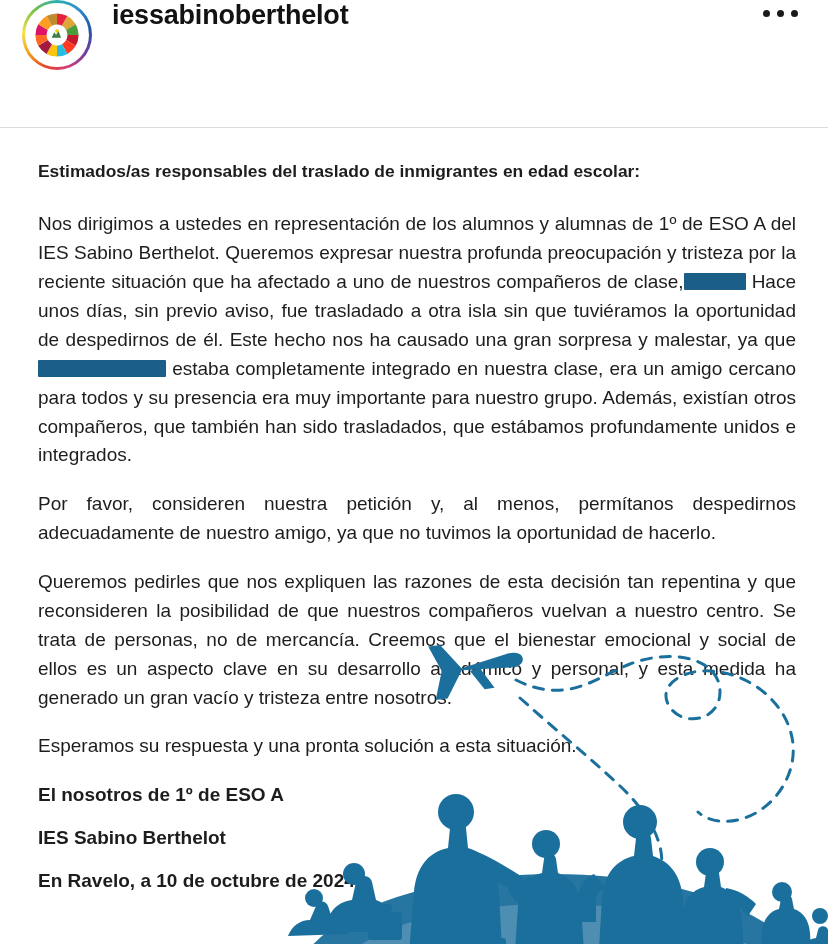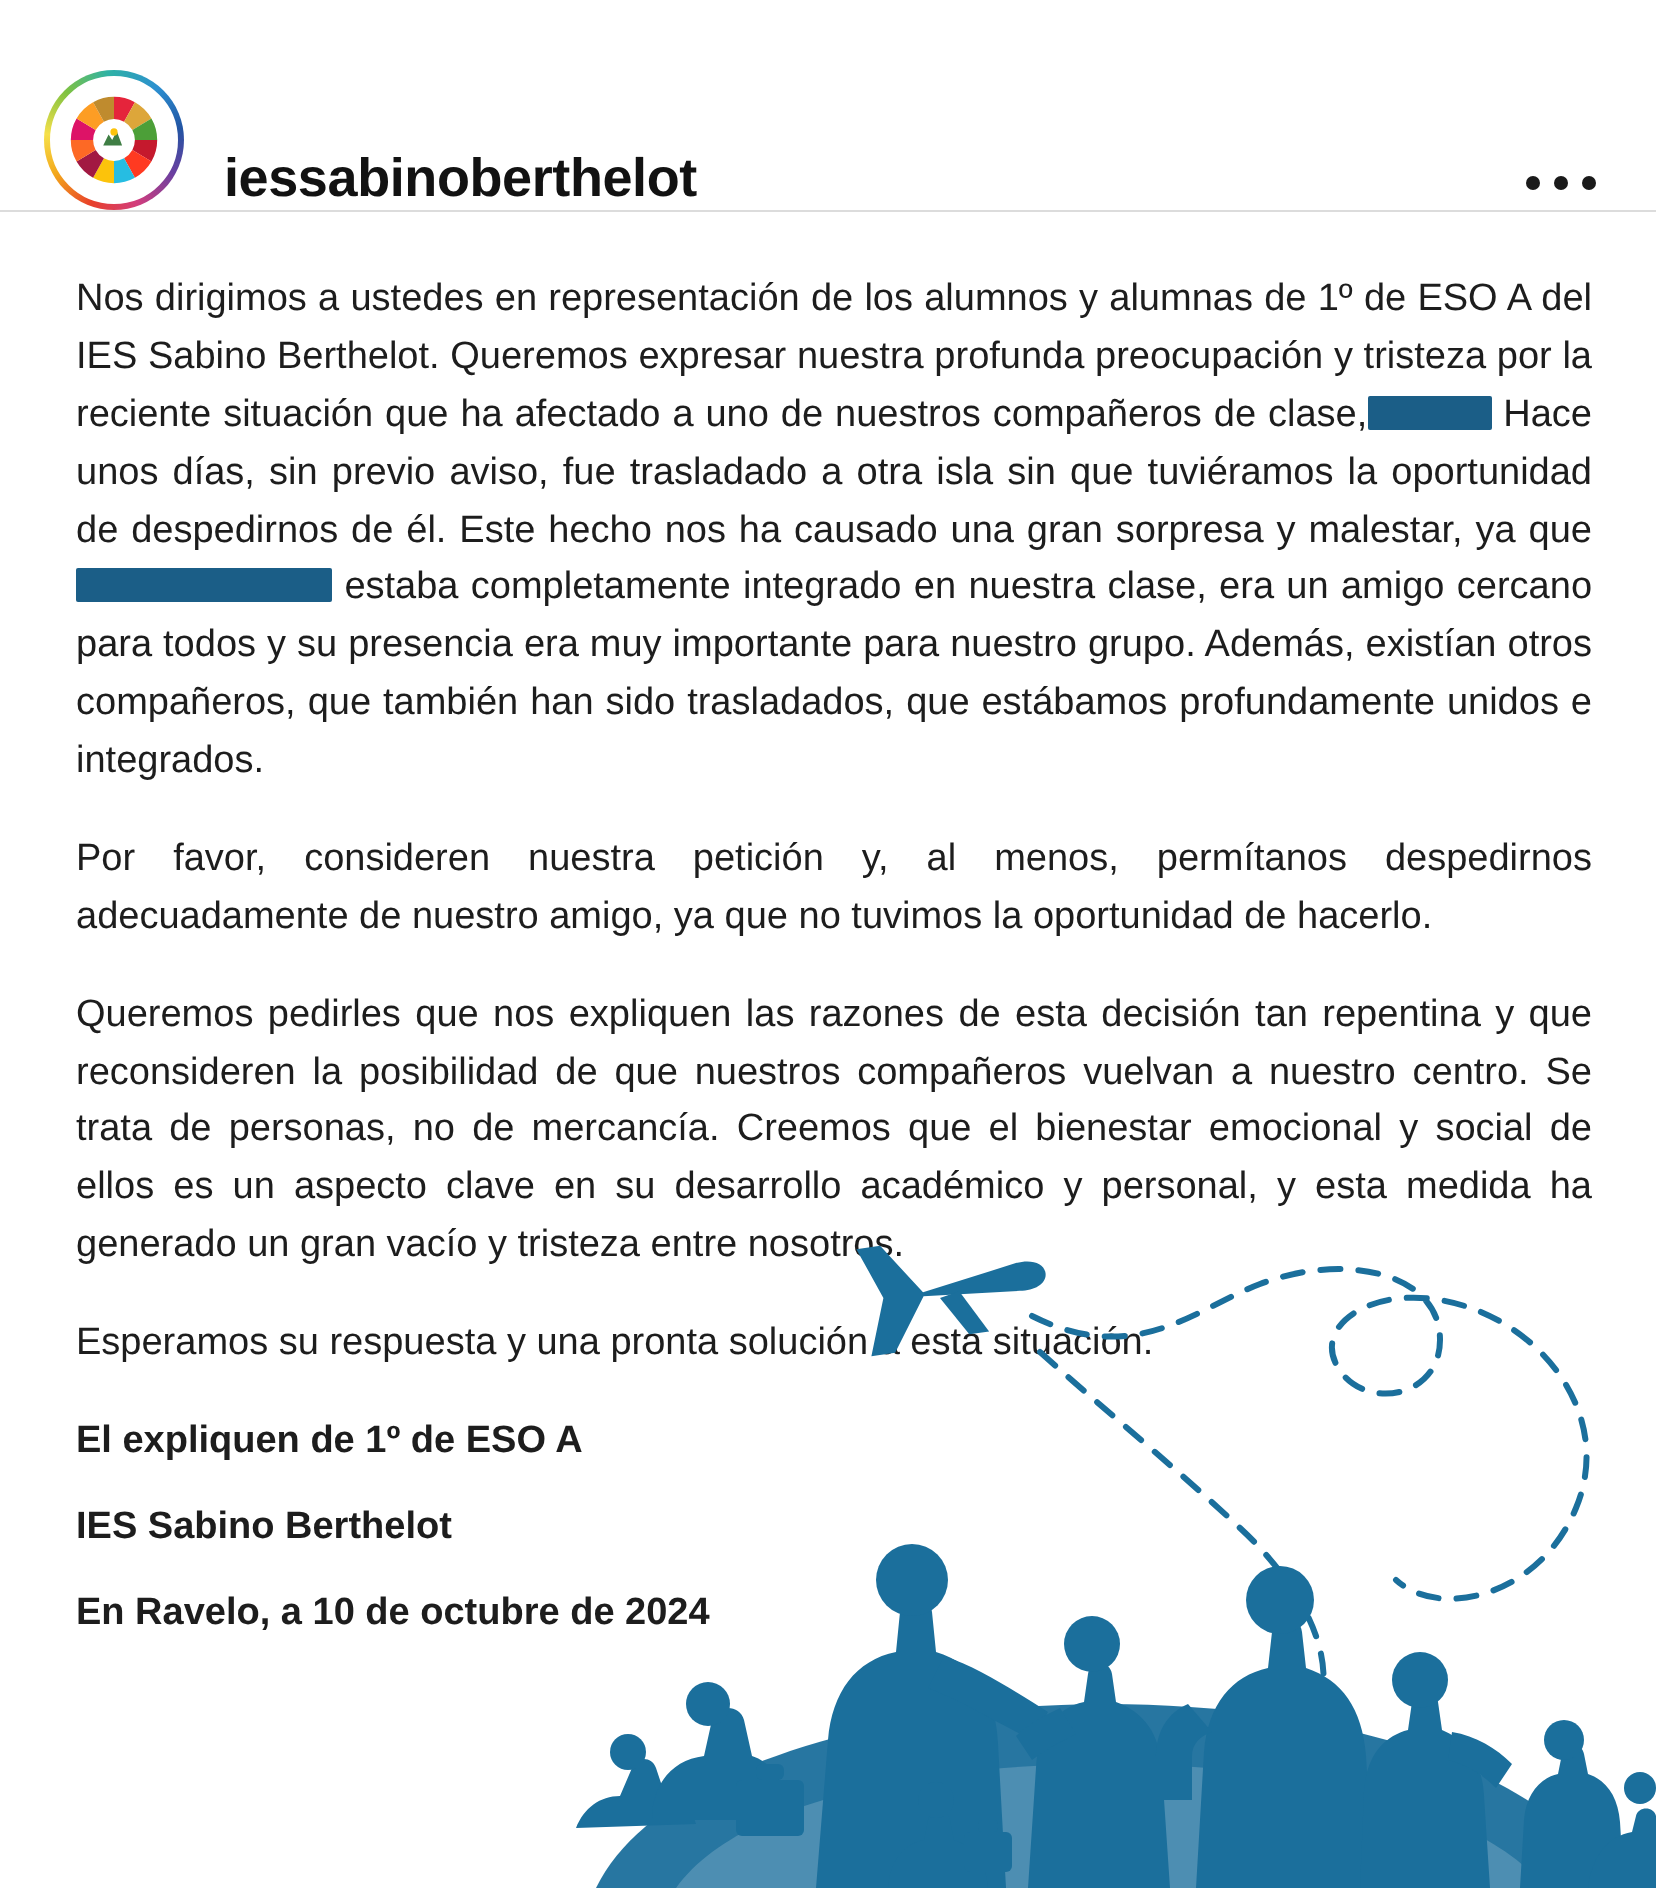--- a/index.html
+++ b/index.html
@@ -10,24 +10,24 @@
   body {
     width: 828px;
     height: 944px;
     font-family: "Liberation Sans", sans-serif;
     color: #1a1a1a;
     overflow: hidden;
   }
 
   
   .ig-header {
-    height: 106px;
-    box-sizing: border-box;
-    display: flex;
-    align-items: flex-end;
+    height: 128px;
+    box-sizing: border-box;
+    display: flex;
+    align-items: flex-start;
     padding: 0 26px 0 22px;
     border-bottom: 1px solid #dcdcdc;
     background: #ffffff;
   }
   .avatar-ring {
     width: 70px;
     height: 70px;
     border-radius: 50%;
     flex: 0 0 auto;
     padding: 3px;
@@ -181,34 +181,35 @@
   <div class="username">iessabinoberthelot</div>
   <div class="more-dots">
     <span></span>
     <span></span>
     <span></span>
   </div>
 </div>
 
 <div class="letter">
 
+  <p class="heading">Estimados/as responsables del traslado de inmigrantes en edad escolar:</p>
 
   <p>
     <span>Nos dirigimos a ustedes en representación de los alumnos y alumnas de 1º de ESO A del IES Sabino Berthelot. Queremos expresar nuestra profunda preocupación y tristeza por la reciente situación que ha afectado a uno de nuestros compañeros de clase,</span><span class="redact r1"></span>
     <span>Hace unos días, sin previo aviso, fue trasladado a otra isla sin que tuviéramos la oportunidad de despedirnos de él. Este hecho nos ha causado una gran sorpresa y malestar, ya que</span> <span class="redact r2"></span>
     <span>estaba completamente integrado en nuestra clase, era un amigo cercano para todos y su presencia era muy importante para nuestro grupo. Además, existían otros compañeros, que también han sido trasladados, que estábamos profundamente unidos e integrados.</span>
   </p>
 
   <p>Por favor, consideren nuestra petición y, al menos, permítanos despedirnos adecuadamente de nuestro amigo, ya que no tuvimos la oportunidad de hacerlo.</p>
 
   <p>Queremos pedirles que nos expliquen las razones de esta decisión tan repentina y que reconsideren la posibilidad de que nuestros compañeros vuelvan a nuestro centro. Se trata de personas, no de mercancía. Creemos que el bienestar emocional y social de ellos es un aspecto clave en su desarrollo académico y personal, y esta medida ha generado un gran vacío y tristeza entre nosotros.</p>
 
   <p>Esperamos su respuesta y una pronta solución a esta situación.</p>
 
-  <p class="sig-line bold">El expliquen de 1º de ESO A</p>
+  <p class="sig-line bold">El nosotros de 1º de ESO A</p>
   <p class="sig-line bold">IES Sabino Berthelot</p>
   <p class="sig-line bold">En Ravelo, a 10 de octubre de 2024</p>
 
   <svg class="illustration" viewBox="0 0 560 330">
     <g fill="#1b6f9c" stroke="none">
 
       <path d="M30,330 C60,268 180,238 285,238 C395,238 505,268 540,330 Z" fill="#1b6f9c" opacity="0.95"></path>
       <path d="M70,330 C100,288 190,268 285,268 C380,268 470,288 505,330 Z" fill="#ffffff" opacity="0.18"></path>
 
       <g transform="translate(150,10) rotate(-8)">

